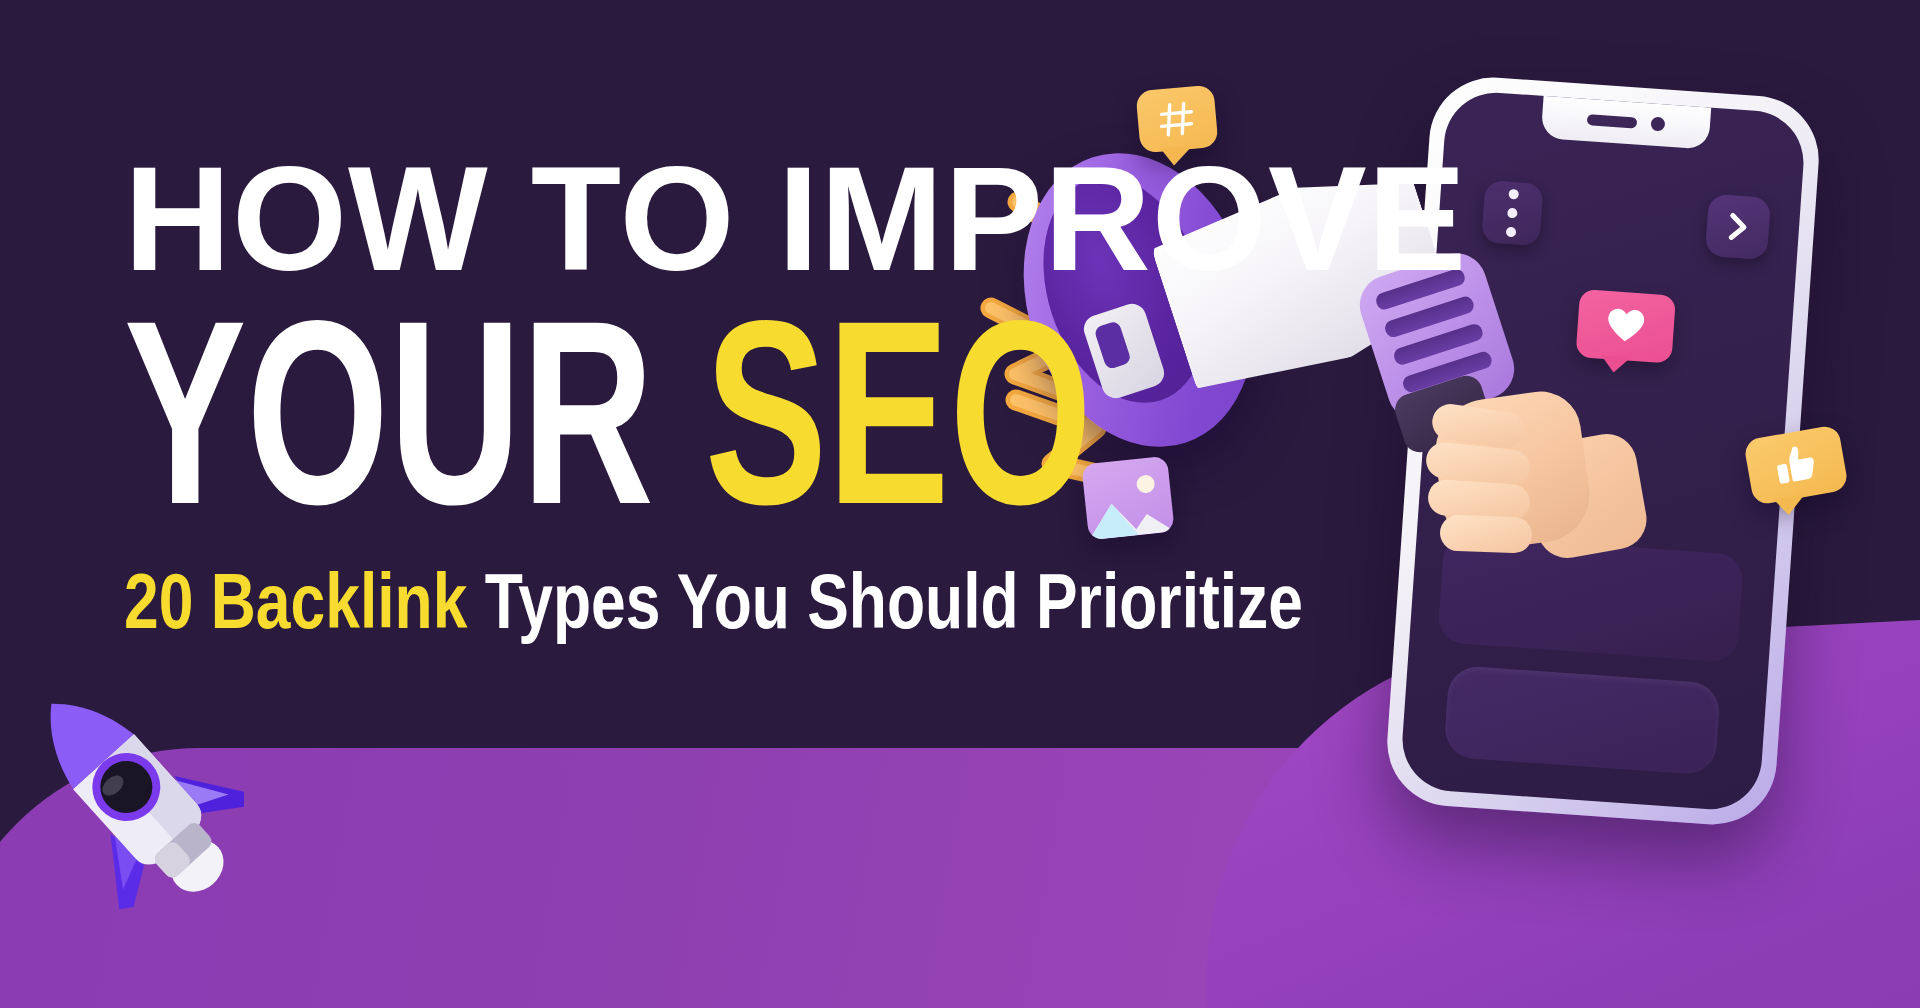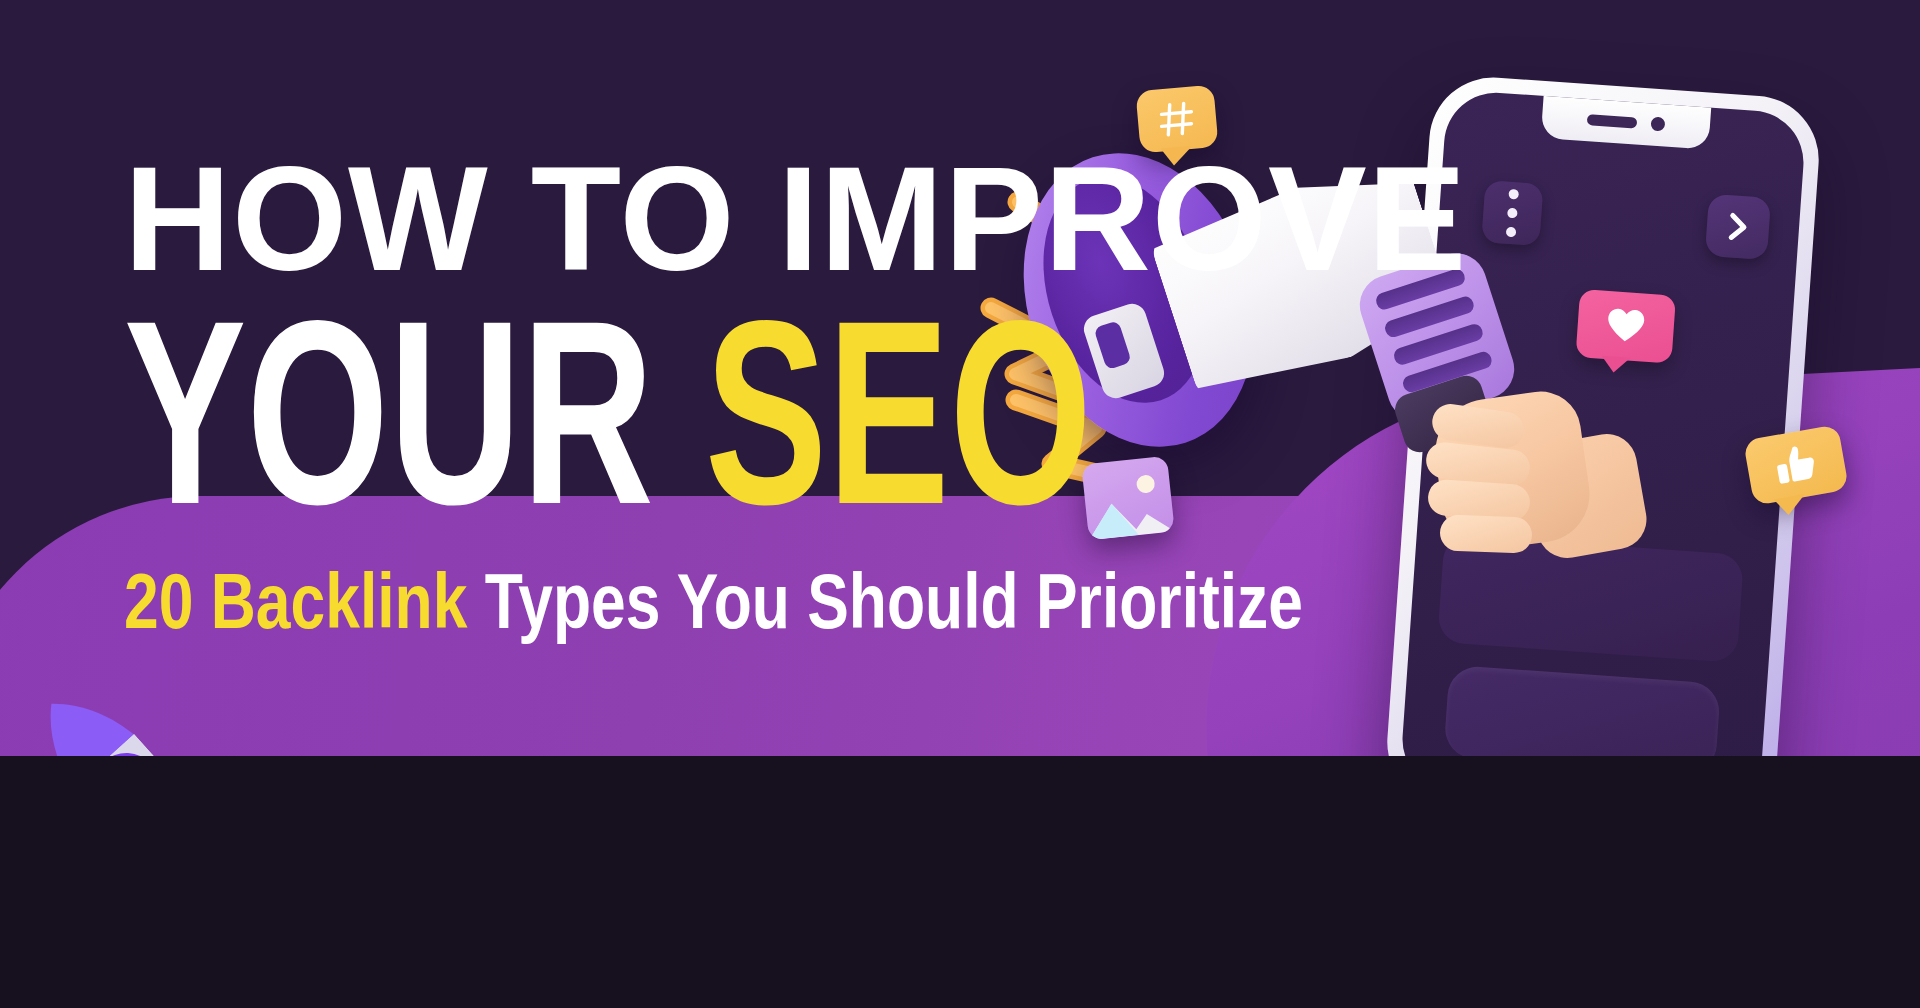--- a/index.html
+++ b/index.html
@@ -1,20 +1,20 @@
 <!DOCTYPE html>
 <html><head>
 <meta charset="utf-8">
 <style>
   html,body{margin:0;padding:0;background:#17101f;}
   *{box-sizing:border-box;}
 
   .banner{
     position:relative;
-    width:1920px;height:756px;
+    width:1920px;height:1008px;
     overflow:hidden;
     background:#be185d;
     font-family:"Liberation Sans", sans-serif;
   }
 
   
   .bg-base{position:absolute;inset:0;background:#2a1a3e;}
 
   .circuit{position:absolute;inset:0;pointer-events:none;}
   .circuit-right{position:absolute;top:0;right:0;width:560px;height:420px;pointer-events:none;}

